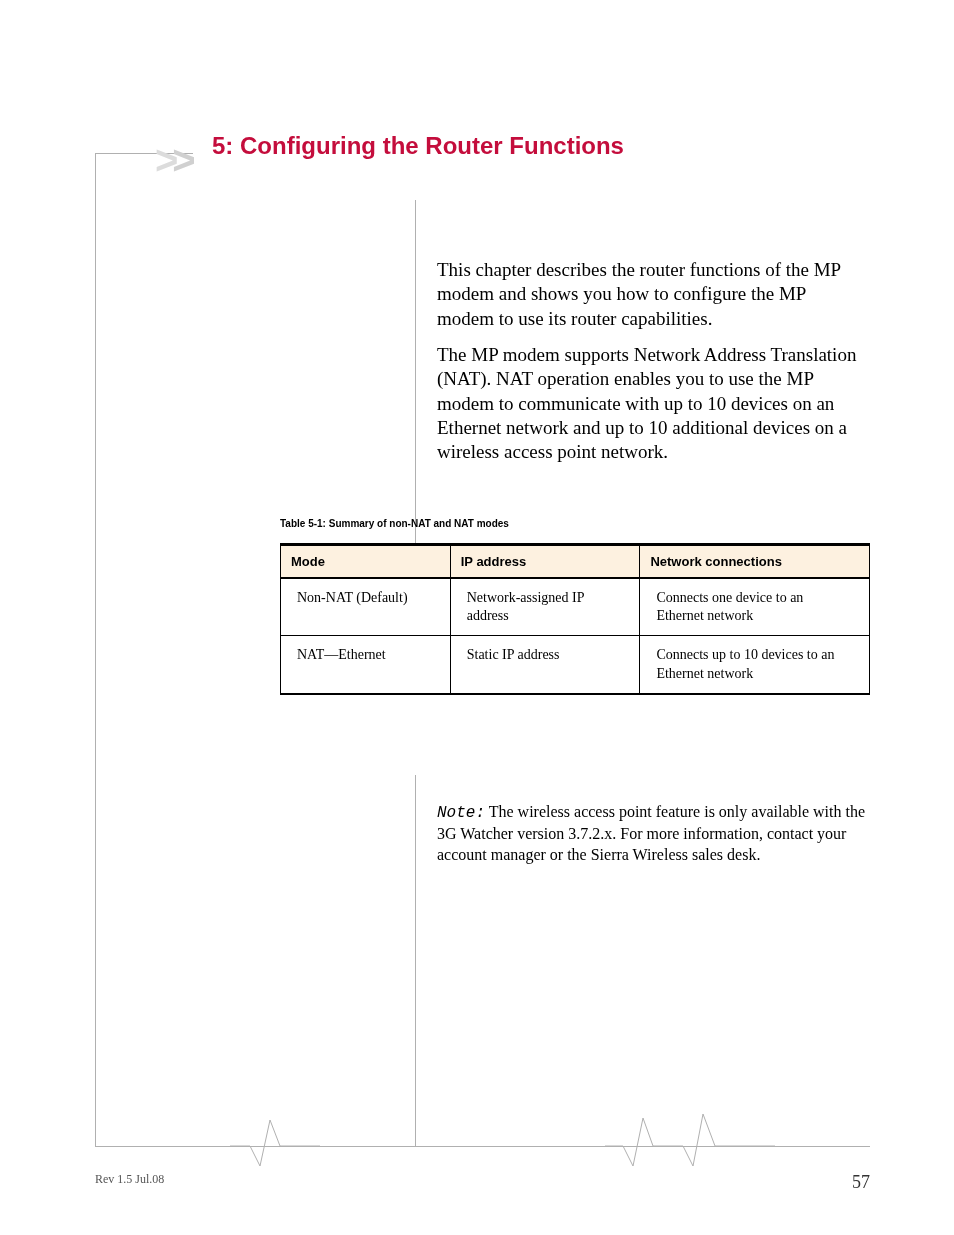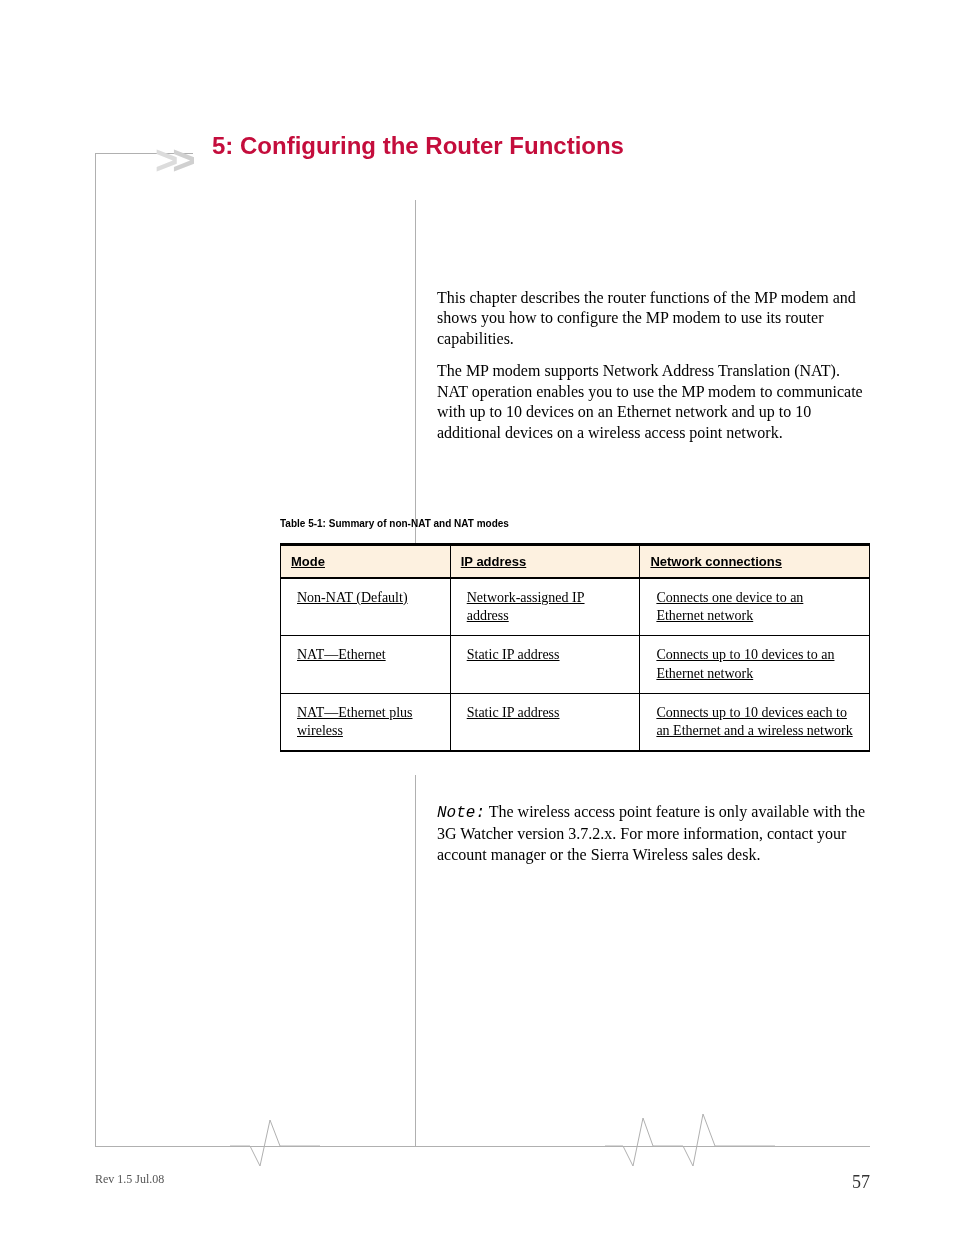--- a/index.html
+++ b/index.html
@@ -11,26 +11,26 @@
   .rule-left { position: absolute; top: 153px; left: 95px; width: 1px; height: 993px; background: #b0b0b0; }
   .rule-title-right { position: absolute; top: 200px; left: 415px; width: 1px; height: 25px; background: #b0b0b0; }
   .rule-center { position: absolute; top: 225px; left: 415px; width: 1px; height: 318px; background: #b0b0b0; }
   .rule-center2 { position: absolute; top: 775px; left: 415px; width: 1px; height: 371px; background: #b0b0b0; }
   .rule-bottom { position: absolute; top: 1146px; left: 95px; width: 775px; height: 1px; background: #b0b0b0; }
 
   .chevrons { position: absolute; top: 138px; left: 155px; font-family: Arial, Helvetica, sans-serif; font-weight: 800; font-size: 40px; letter-spacing: -6px; color: #d0d0d0; }
   .chevrons span:first-child { color: #dcdcdc; }
   .title { position: absolute; top: 132px; left: 212px; width: 640px; font-family: Arial, Helvetica, sans-serif; font-weight: 800; font-size: 24px; line-height: 1.15; color: #c40d3c; }
 
-  .body { position: absolute; top: 258px; left: 437px; width: 430px; font-size: 16px; line-height: 1.28; margin-top: 30px; }
+  .body { position: absolute; top: 258px; left: 437px; width: 430px; font-size: 19px; line-height: 1.28; }
   .body p { margin-bottom: 12px; }
 
   .table-caption { position: absolute; top: 518px; left: 280px; font-family: Arial, Helvetica, sans-serif; font-weight: 700; font-size: 10px; }
 
-  .tbl-wrap { position: absolute; top: 543px; left: 280px; width: 590px; text-decoration: underline; }
+  .tbl-wrap { position: absolute; top: 543px; left: 280px; width: 590px; }
   table { border-collapse: collapse; width: 100%; border-top: 3px solid #000; border-bottom: 2px solid #000; }
   th { background: #fdf1e0; font-family: Arial, Helvetica, sans-serif; font-weight: 700; font-size: 13px; text-align: left; padding: 8px 10px; border-left: 1px solid #000; border-right: 1px solid #000; border-bottom: 2px solid #000; }
   td { font-size: 14px; padding: 10px 16px; border: 1px solid #000; vertical-align: top; line-height: 1.3; }
   .col1 { width: 170px; }
   .col2 { width: 190px; }
   .col3 { width: 230px; }
 
   .note { position: absolute; top: 802px; left: 437px; width: 430px; font-size: 16px; line-height: 1.3; }
   .note .lbl { font-style: italic; font-family: Liberation Mono, monospace; }
 
@@ -76,25 +76,20 @@
         <tr>
           <td>Non-NAT (Default)</td>
           <td>Network-assigned IP address</td>
           <td>Connects one device to an Ethernet network</td>
         </tr>
         <tr>
           <td>NAT—Ethernet</td>
           <td>Static IP address</td>
           <td>Connects up to 10 devices to an Ethernet network</td>
         </tr>
-        <tr>
-          <td>NAT—Ethernet plus wireless</td>
-          <td>Static IP address</td>
-          <td>Connects up to 10 devices each to an Ethernet and a wireless network</td>
-        </tr>
       </tbody>
     </table>
   </div>
 
   <p class="note">
     <span class="lbl">Note:</span><span> The wireless access point feature is only available with the 3G Watcher version 3.7.2.x. For more information, contact your account manager or the Sierra Wireless sales desk.</span>
   </p>
 
   <svg class="hb hb1" width="90" height="60">
     <polyline points="0,38 20,38 30,58 40,12 50,38 90,38"></polyline>

